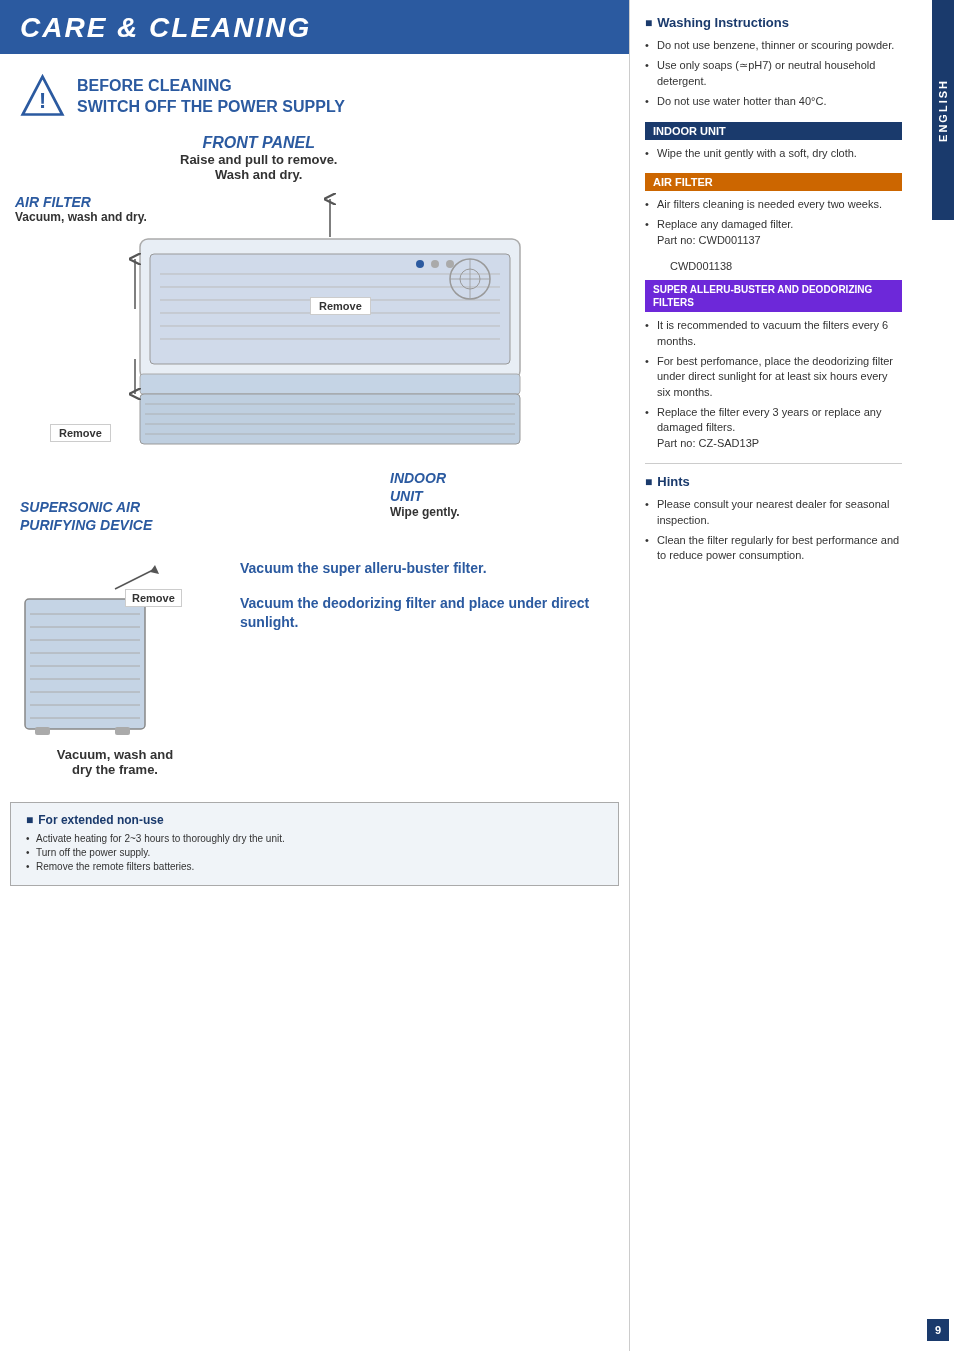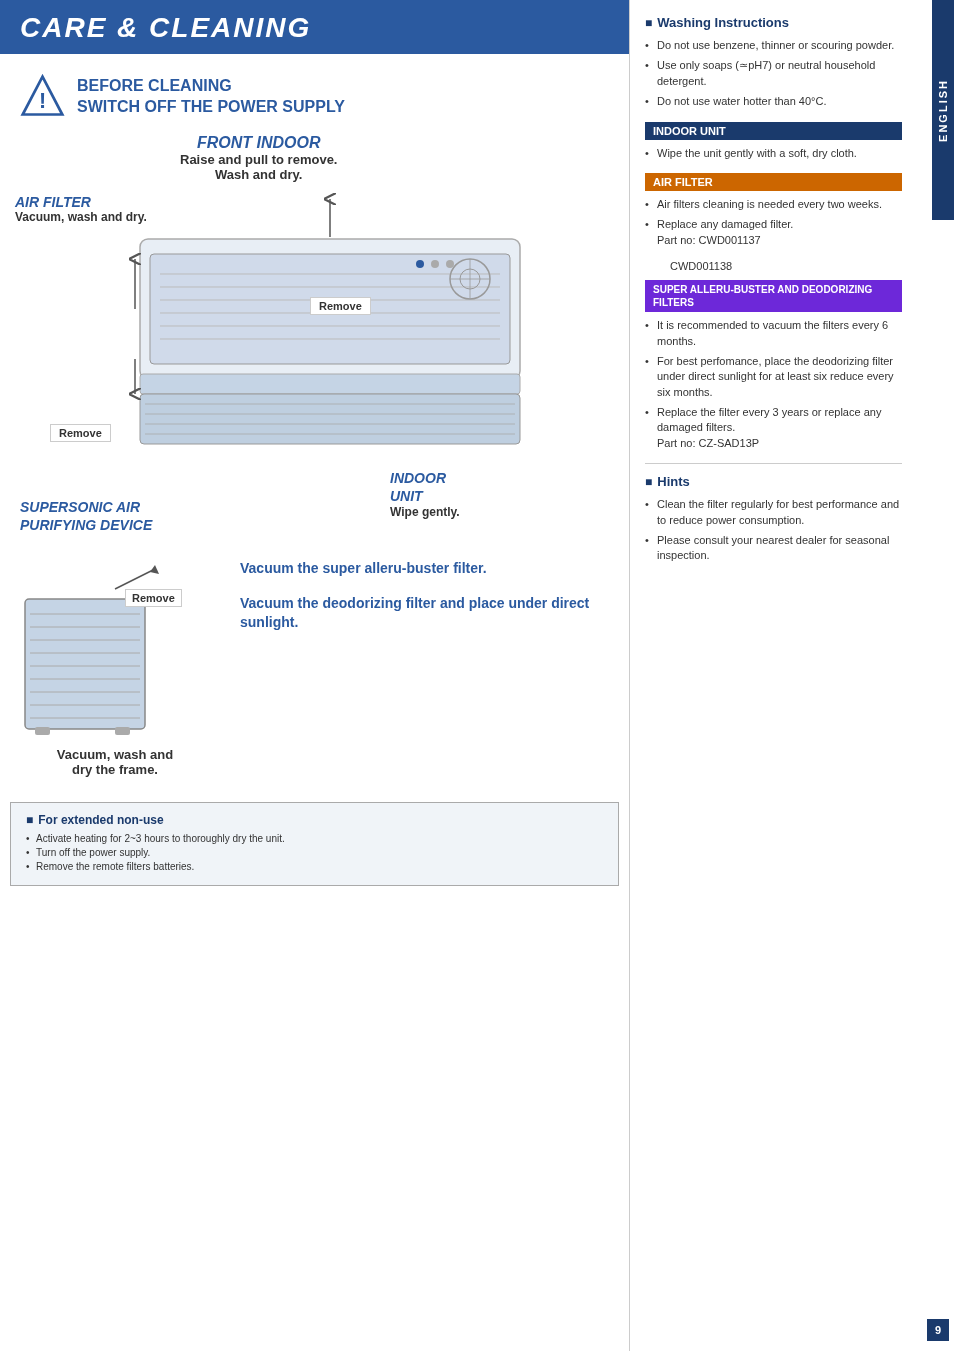--- a/index.html
+++ b/index.html
@@ -390,21 +390,21 @@
       </svg>
       <div class="warning-text">
         <div>before cleaning</div>
         <div>Switch off the power supply</div>
       </div>
     </div>
 
     <div class="diagram-area">
 
       <div class="label-front-panel">
-        <div class="italic-title">FRONT INDOOR</div>
+        <div class="italic-title">FRONT PANEL</div>
         <div class="sub-text">Raise and pull to remove.</div>
         <div class="sub-text">Wash and dry.</div>
       </div>
 
       <div class="label-air-filter">
         <div class="italic-title">AIR FILTER</div>
         <div class="sub-text">Vacuum, wash and dry.</div>
       </div>
 
       <svg class="ac-unit-svg" viewBox="0 0 520 310">
@@ -543,32 +543,32 @@
     <ul>
       <li>Air filters cleaning is needed every two weeks.</li>
       <li style="white-space:pre-line;">Replace any damaged filter.
 Part no: CWD001137</li>
     </ul>
     <div class="indent-text">CWD001138</div>
 
     <div class="category-bar dark" style="font-size:10px; line-height:1.3;">SUPER ALLERU-BUSTER AND DEODORIZING FILTERS</div>
     <ul>
       <li>It is recommended to vacuum the filters every 6 months.</li>
-      <li>For best perfomance, place the deodorizing filter under direct sunlight for at least six reduce every six months.</li>
+      <li>For best perfomance, place the deodorizing filter under direct sunlight for at least six hours every six months.</li>
       <li style="white-space:pre-line;">Replace the filter every 3 years or replace any damaged filters.
 Part no: CZ-SAD13P</li>
     </ul>
 
     <hr class="section-divider">
 
     <div class="section-title">
       <span>Hints</span>
     </div>
     <ul>
+      <li>Please consult your nearest dealer for seasonal inspection.</li>
       <li>Clean the filter regularly for best performance and to reduce power consumption.</li>
-      <li>Please consult your nearest dealer for seasonal inspection.</li>
     </ul>
 
   </div>
 
   <div class="page-number">9</div>
 
 </div>
 
 </body></html>

